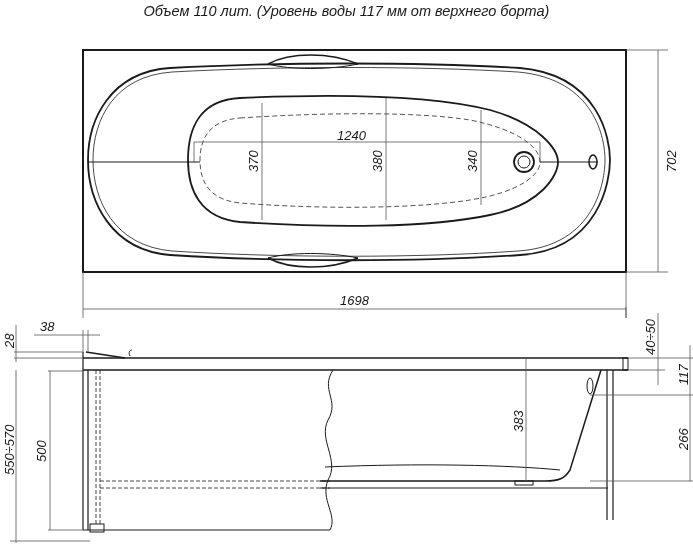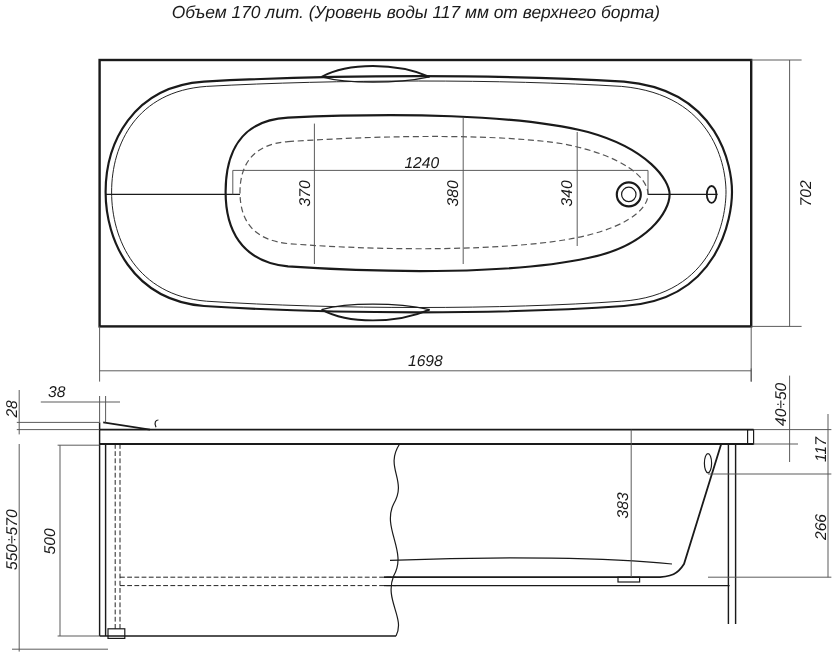--- a/index.html
+++ b/index.html
@@ -4,21 +4,21 @@
   <style>
     html, body { margin: 0; padding: 0; background: #ffffff; }
     body { width: 693px; height: 550px; position: relative; overflow: hidden; font-family: "Liberation Sans", sans-serif; }
     .title { position: absolute; left: 0; top: 3px; width: 693px; text-align: center; font-style: italic; font-size: 14.5px; color: #1a1a1a; }
     svg { position: absolute; left: 0; top: 0; }
     .dim { font-family: "Liberation Sans", sans-serif; font-style: italic; font-size: 13px; fill: #1a1a1a; }
   </style>
 </head>
 <body>
 
-<div class="title">Объем 170 лит. (Уровень воды 117 мм от верхнего борта)</div>
+<div class="title">Объем 110 лит. (Уровень воды 117 мм от верхнего борта)</div>
 
 <svg width="693" height="550" viewBox="0 0 693 550">
   <g stroke="#1a1a1a" fill="none" stroke-width="1.2">
 
     <rect x="83" y="50" width="543" height="222" stroke-width="2"></rect>
 
     <path d="M170,68 C280,62 420,62 520,68 C600,75 610,140 610,160 C610,180 600,250 520,255 C420,262 280,262 170,255 C110,250 88,200 88,160 C88,120 110,72 170,68 Z" stroke-width="1.8"></path>
     <path d="M172,72 C280,66 420,66 518,72 C596,79 605,140 605,160 C605,180 596,246 518,251 C420,258 280,258 172,251 C114,246 93,200 93,160 C93,120 114,76 172,72 Z" stroke-width="0.8"></path>
 
     <path d="M268,64 C290,52 330,52 358,64" stroke-width="1.5"></path>

